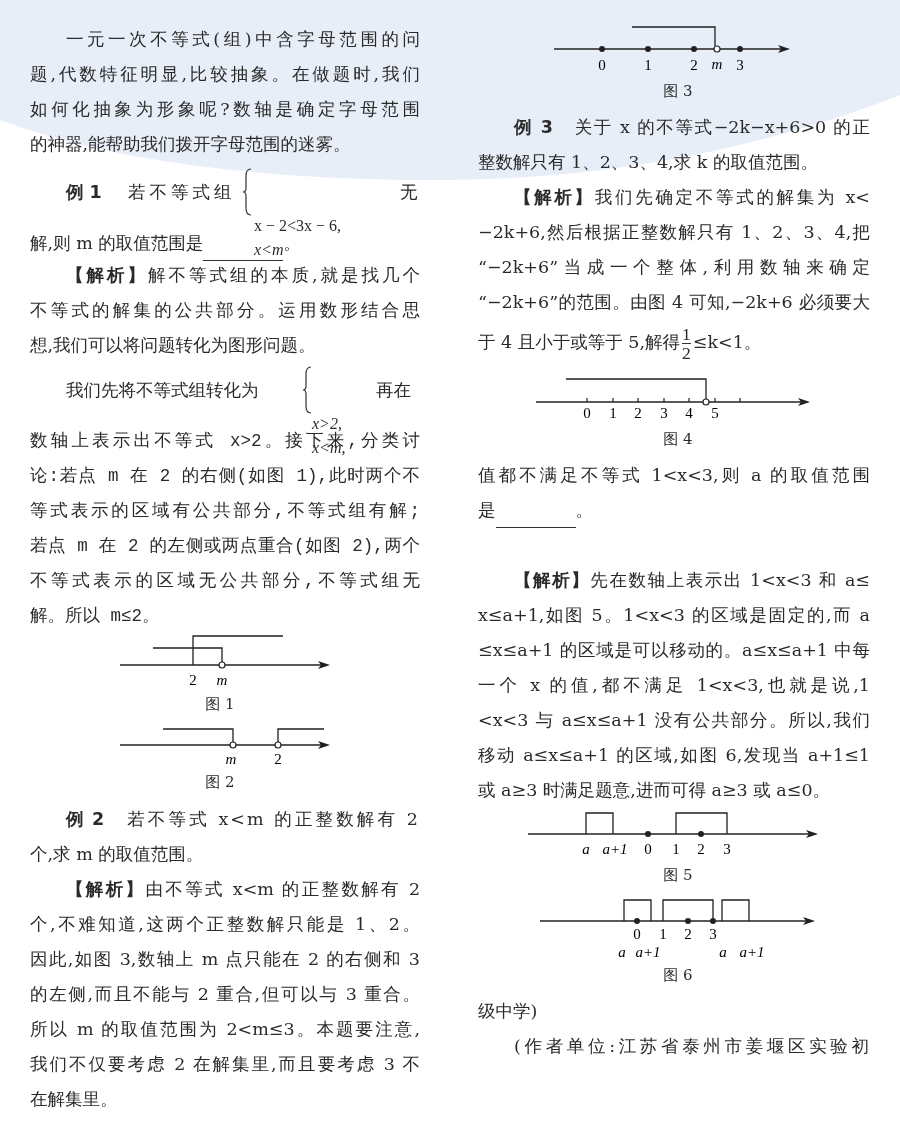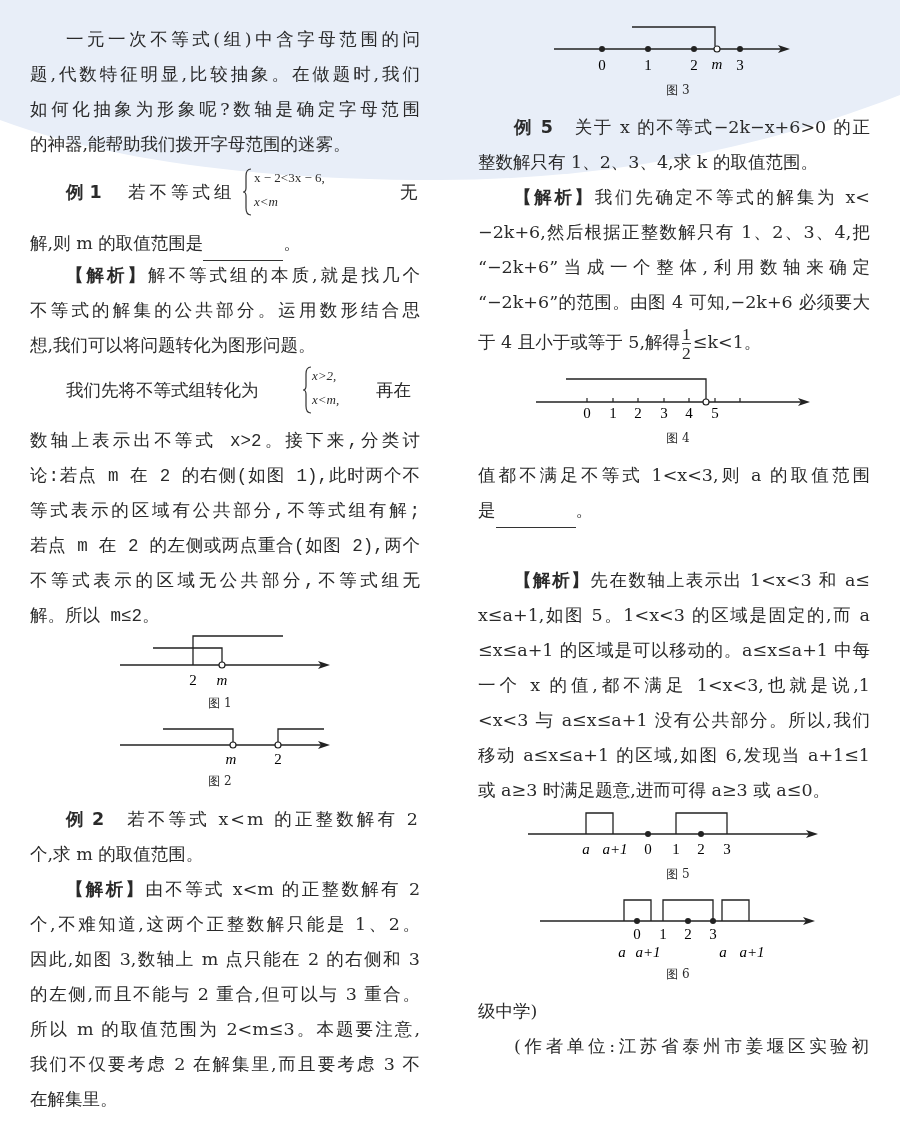--- a/index.html
+++ b/index.html
@@ -8,24 +8,24 @@
   .bg-shape { position:absolute; left:0; top:0; width:900px; height:1126px; z-index:0; }
   .col { position:absolute; top:0; z-index:1; font-size:17.5px; }
   .col-left { left:30px; width:390px; }
   .col-right { left:478px; width:392px; }
   .p { position:absolute; left:0; width:100%; line-height:28px; }
   .line { height:35px; line-height:35px; white-space:nowrap; text-align:justify; text-align-last:justify; overflow:hidden; }
   .line.last { text-align-last:left; }
   .indent { padding-left:36px; }
   .bold { font-family:"DejaVu Sans", sans-serif; font-weight:bold; }
   .fig { position:absolute; }
-  .cap { position:absolute; text-align:center; font-size:12px; }
+  .cap { position:absolute; text-align:center; font-size:15px; }
   .blank { display:inline-block; width:80px; border-bottom:1px solid #333; height:18px; vertical-align:bottom; }
   .brace { display:inline-block; vertical-align:middle; }
-  .sys { display:inline-block; vertical-align:middle; line-height:24px; font-family:"Liberation Serif", serif; font-size:13px; }
+  .sys { display:inline-block; vertical-align:middle; line-height:24px; font-family:"Liberation Serif", serif; font-size:16px;margin-top:48px; }
 </style>
 </head>
 <body>
 
 <svg class="bg-shape" viewBox="0 0 900 1126" preserveAspectRatio="none">
   <path d="M0,0 L900,0 L900,95 C760,150 600,180 440,180 C280,180 120,165 0,120 Z" fill="#e8eef8"></path>
 </svg>
 
 <div class="col col-left">
   <div class="p" style="top:22px;">
@@ -132,21 +132,21 @@
     <circle cx="188" cy="44" r="3" fill="#222"></circle>
     <text x="50" y="65" font-size="15" text-anchor="middle" font-family="Liberation Serif, serif">0</text>
     <text x="96" y="65" font-size="15" text-anchor="middle" font-family="Liberation Serif, serif">1</text>
     <text x="142" y="65" font-size="15" text-anchor="middle" font-family="Liberation Serif, serif">2</text>
     <text x="165" y="64" font-size="15" text-anchor="middle" font-style="italic" font-family="Liberation Serif, serif">m</text>
     <text x="188" y="65" font-size="15" text-anchor="middle" font-family="Liberation Serif, serif">3</text>
   </svg>
   <div class="cap" style="left:160px; top:82px; width:80px;">图 3</div>
 
   <div class="p" style="top:110px;">
-    <div class="line indent"><span class="bold" style="margin-right:20px;">例 5</span><span>关于 x 的不等式−2k−x+6&gt;0 的正</span></div>
+    <div class="line indent"><span class="bold" style="margin-right:20px;">例 3</span><span>关于 x 的不等式−2k−x+6&gt;0 的正</span></div>
     <div class="line last">整数解只有 1、2、3、4,求 k 的取值范围。</div>
   </div>
 
   <div class="p" style="top:180px;">
     <div class="line indent"><span class="bold">【解析】</span><span>我们先确定不等式的解集为 x&lt;</span></div>
     <div class="line">−2k+6,然后根据正整数解只有 1、2、3、4,把</div>
     <div class="line">“−2k+6”当成一个整体,利用数轴来确定</div>
     <div class="line">“−2k+6”的范围。由图 4 可知,−2k+6 必须要大</div>
     <div style="height:44px; line-height:44px; white-space:nowrap; position:relative;">
       <span>于 4 且小于或等于 5,解得</span><span style="display:inline-block; vertical-align:middle; text-align:center; line-height:18px; font-family:'Liberation Serif', serif; margin:0 2px;"><span style="display:block; border-bottom:1px solid #333;">1</span><span style="display:block;">2</span></span><span>≤k&lt;1。</span>

